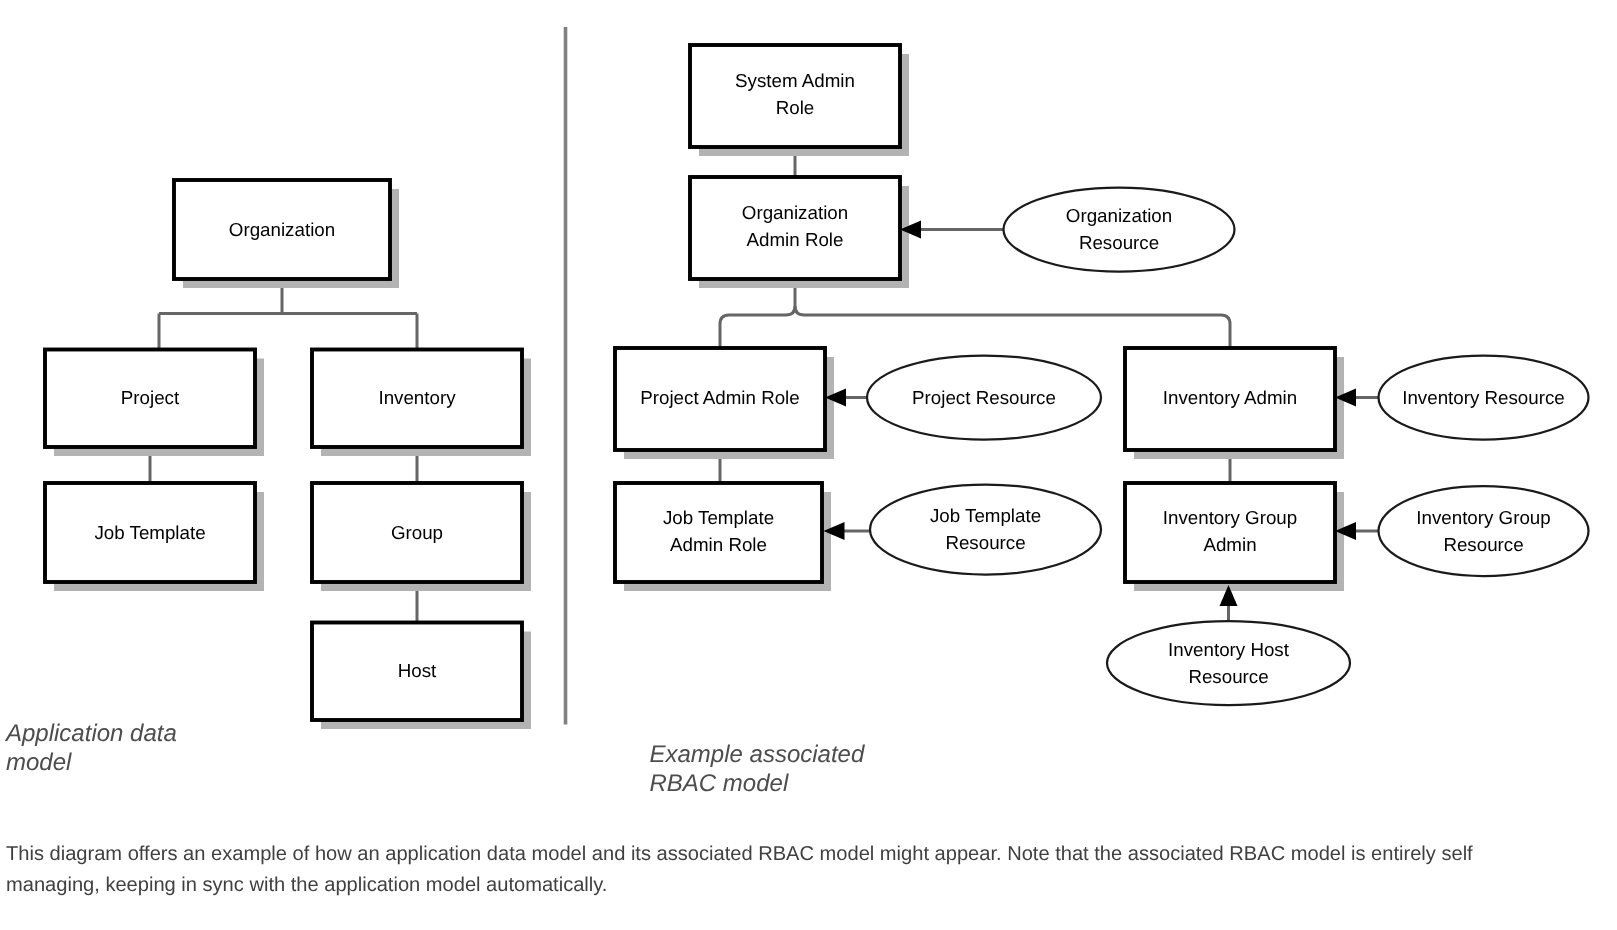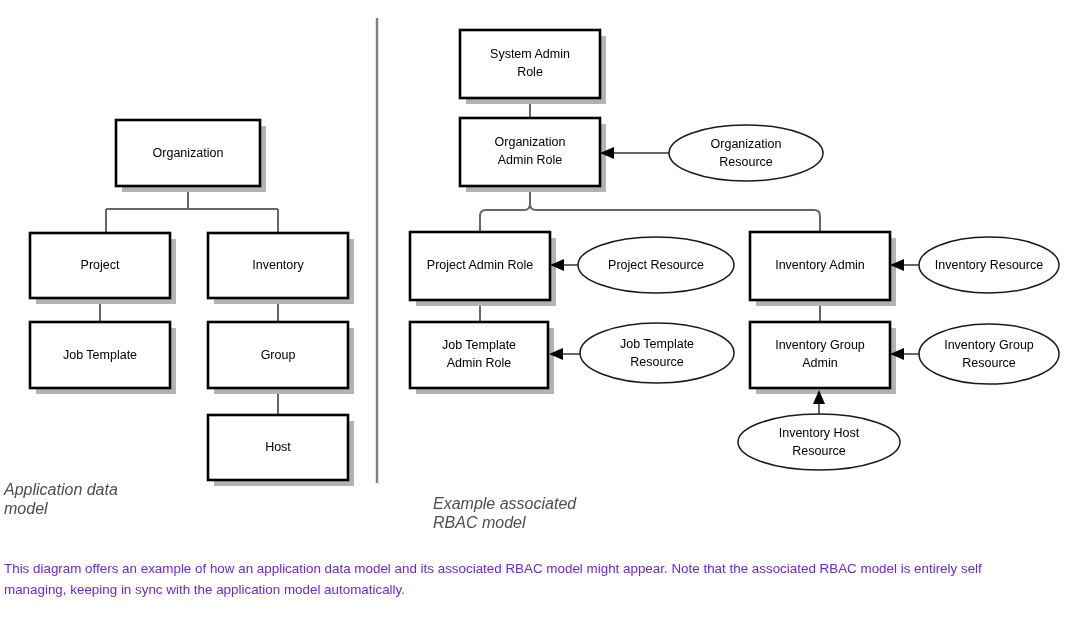--- a/index.html
+++ b/index.html
@@ -72,21 +72,21 @@
   #caption-left  { left: 4px;   top: 480px; }
   #caption-right { left: 433px; top: 494px; }
   #footnote {
     position: absolute;
     left: 4px;
     top: 558px;
     width: 1005px;
     font-family: "Liberation Sans", sans-serif;
     font-size: 13.4px;
     line-height: 21px;
-    color: #6d28d9;
+    color: #404040;
   }
 </style>
 </head>
 <body>
 
 <div id="stage">
 
   <svg id="diagram-svg" viewBox="0 0 1078 620">
 
     <line class="divider" x1="377" y1="18" x2="377" y2="483"></line>

